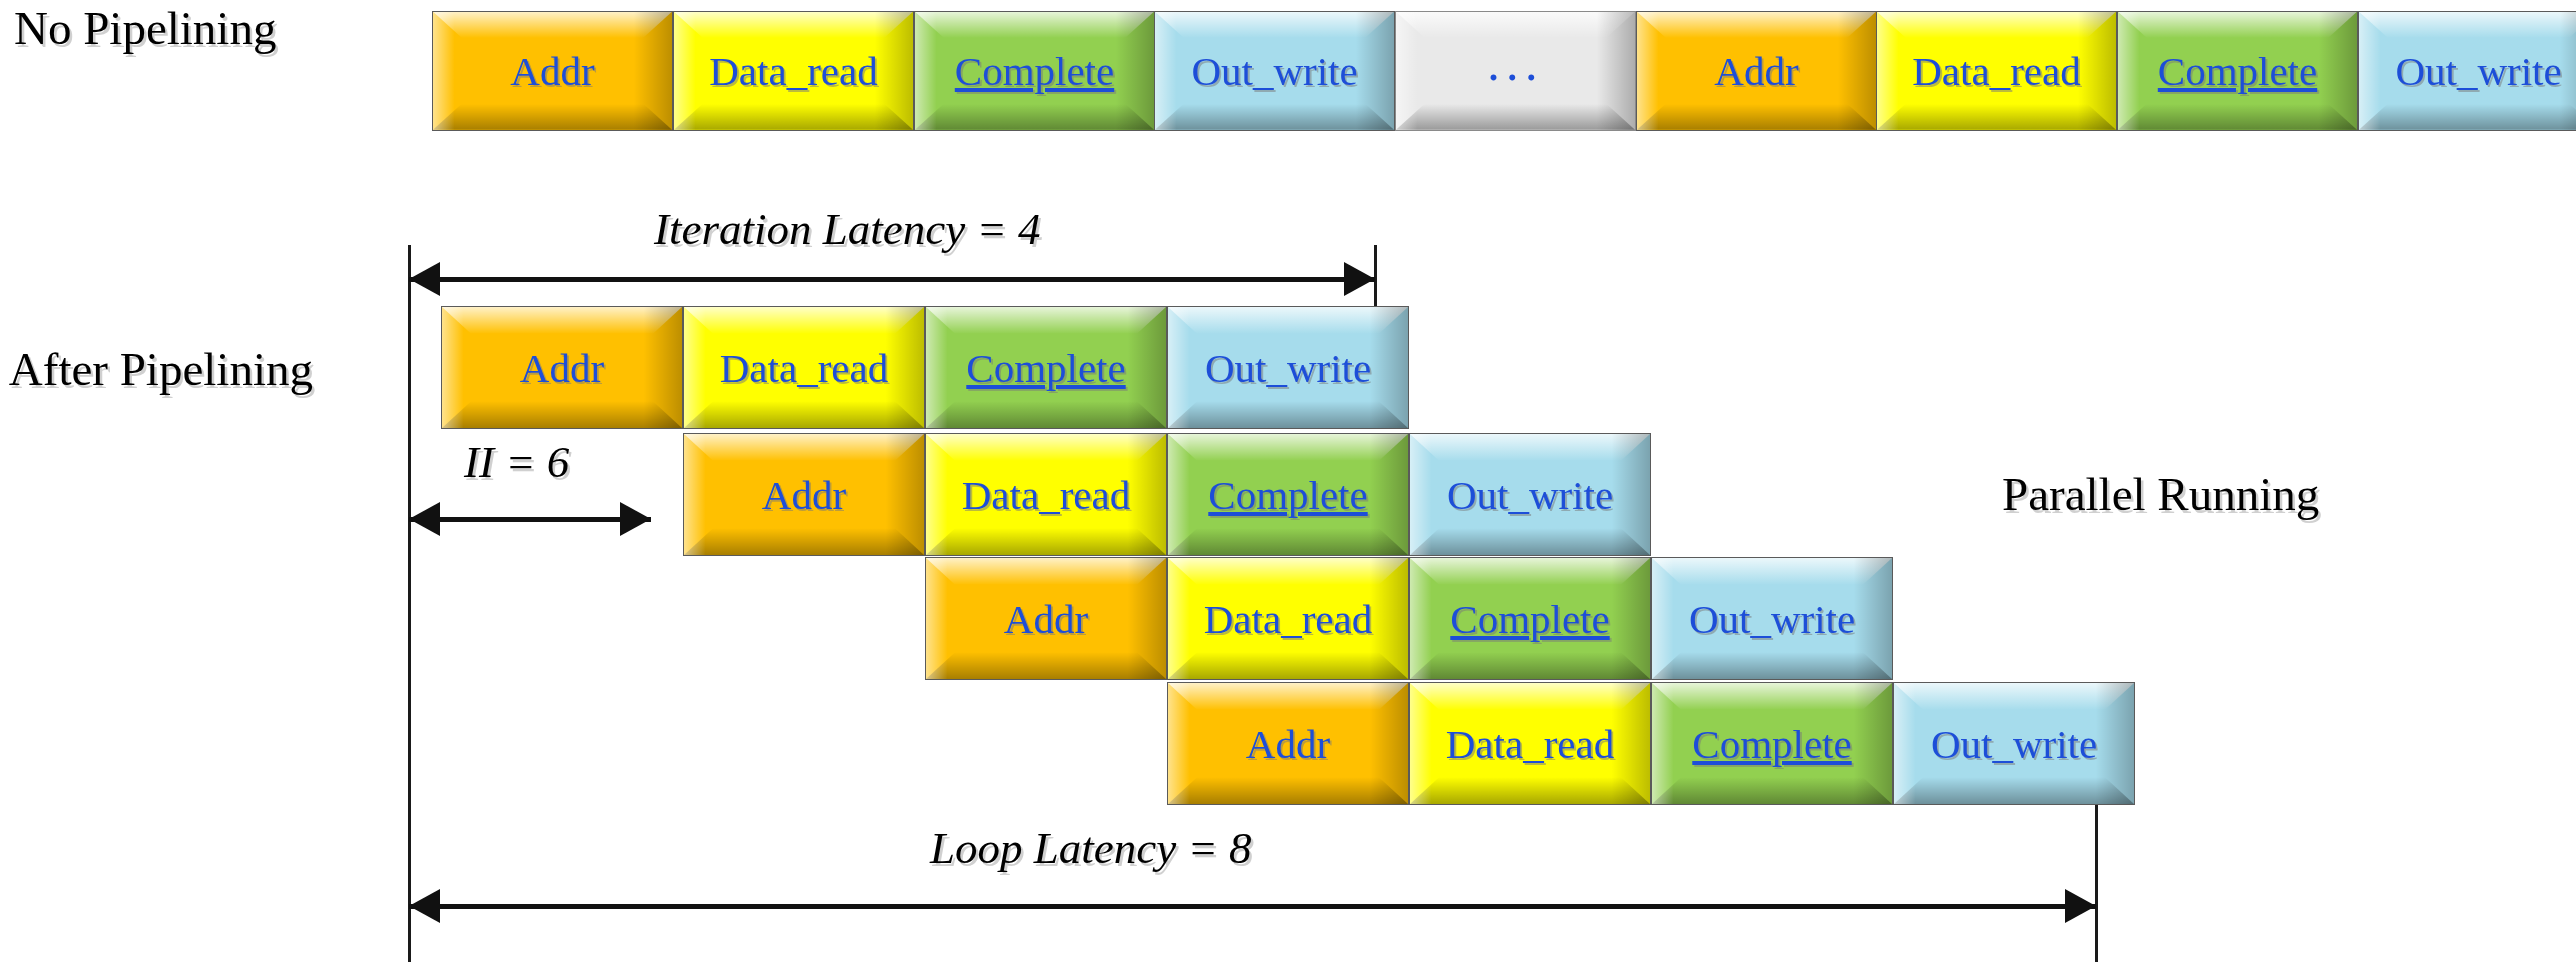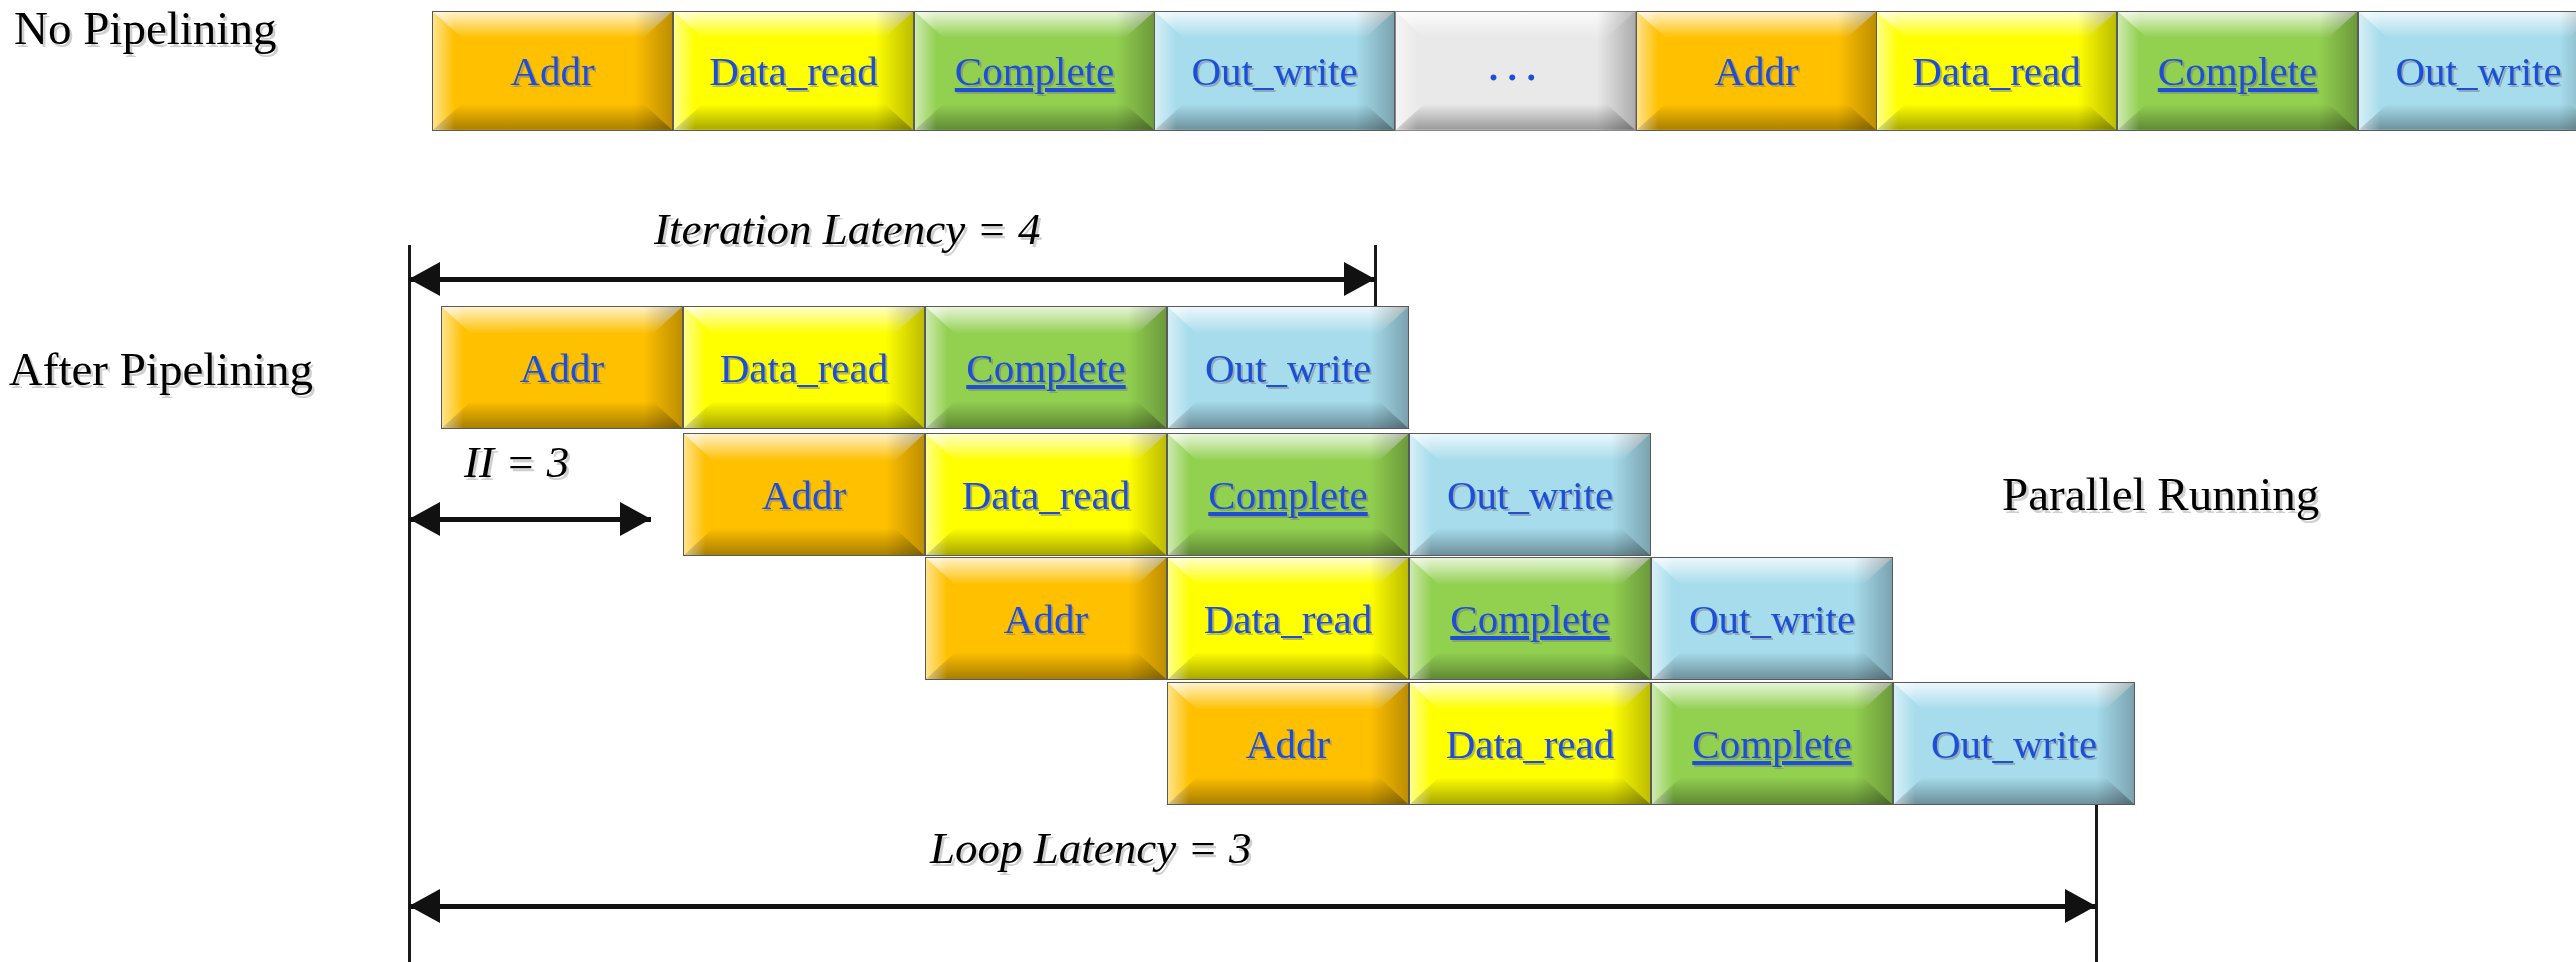--- a/index.html
+++ b/index.html
@@ -150,21 +150,21 @@
   <div class="vline" style="left:1374px;top:245px;height:123px;"></div>
   <div class="vline" style="left:2095px;top:745px;height:217px;"></div>
 
   <div class="arrow-label" style="left:654px;top:207px;">Iteration Latency = 4</div>
   <div class="arrow-wrap" style="left:409px;top:260px;width:966px;">
     <div class="arrow-line"></div>
     <div class="arrow-head left"></div>
     <div class="arrow-head right"></div>
   </div>
 
-  <div class="arrow-label" style="left:464px;top:440px;">II = 3</div>
+  <div class="arrow-label" style="left:464px;top:440px;">II = 6</div>
   <div class="arrow-wrap" style="left:409px;top:500px;width:242px;">
     <div class="arrow-line"></div>
     <div class="arrow-head left"></div>
     <div class="arrow-head right"></div>
   </div>
 
   <div id="pipe-rows">
       <div>
         <div class="stage-box c-orange" style="left: 409px; top: 306px; width: 242px; height: 123px;">
           <div class="bev"></div>
@@ -248,21 +248,21 @@
           <span class="lbl">Complete</span>
         </div>
         <div class="stage-box c-blue" style="left: 1861px; top: 682px; width: 242px; height: 123px;">
           <div class="bev"></div>
           <div class="sidebev"></div>
           <span class="lbl">Out_write</span>
         </div>
       </div>
     </div>
 
-  <div class="arrow-label" style="left:930px;top:826px;">Loop Latency = 3</div>
+  <div class="arrow-label" style="left:930px;top:826px;">Loop Latency = 8</div>
   <div class="arrow-wrap" style="left:409px;top:887px;width:1687px;">
     <div class="arrow-line"></div>
     <div class="arrow-head left"></div>
     <div class="arrow-head right"></div>
   </div>
 
 </div>
 
 
 </body></html>

